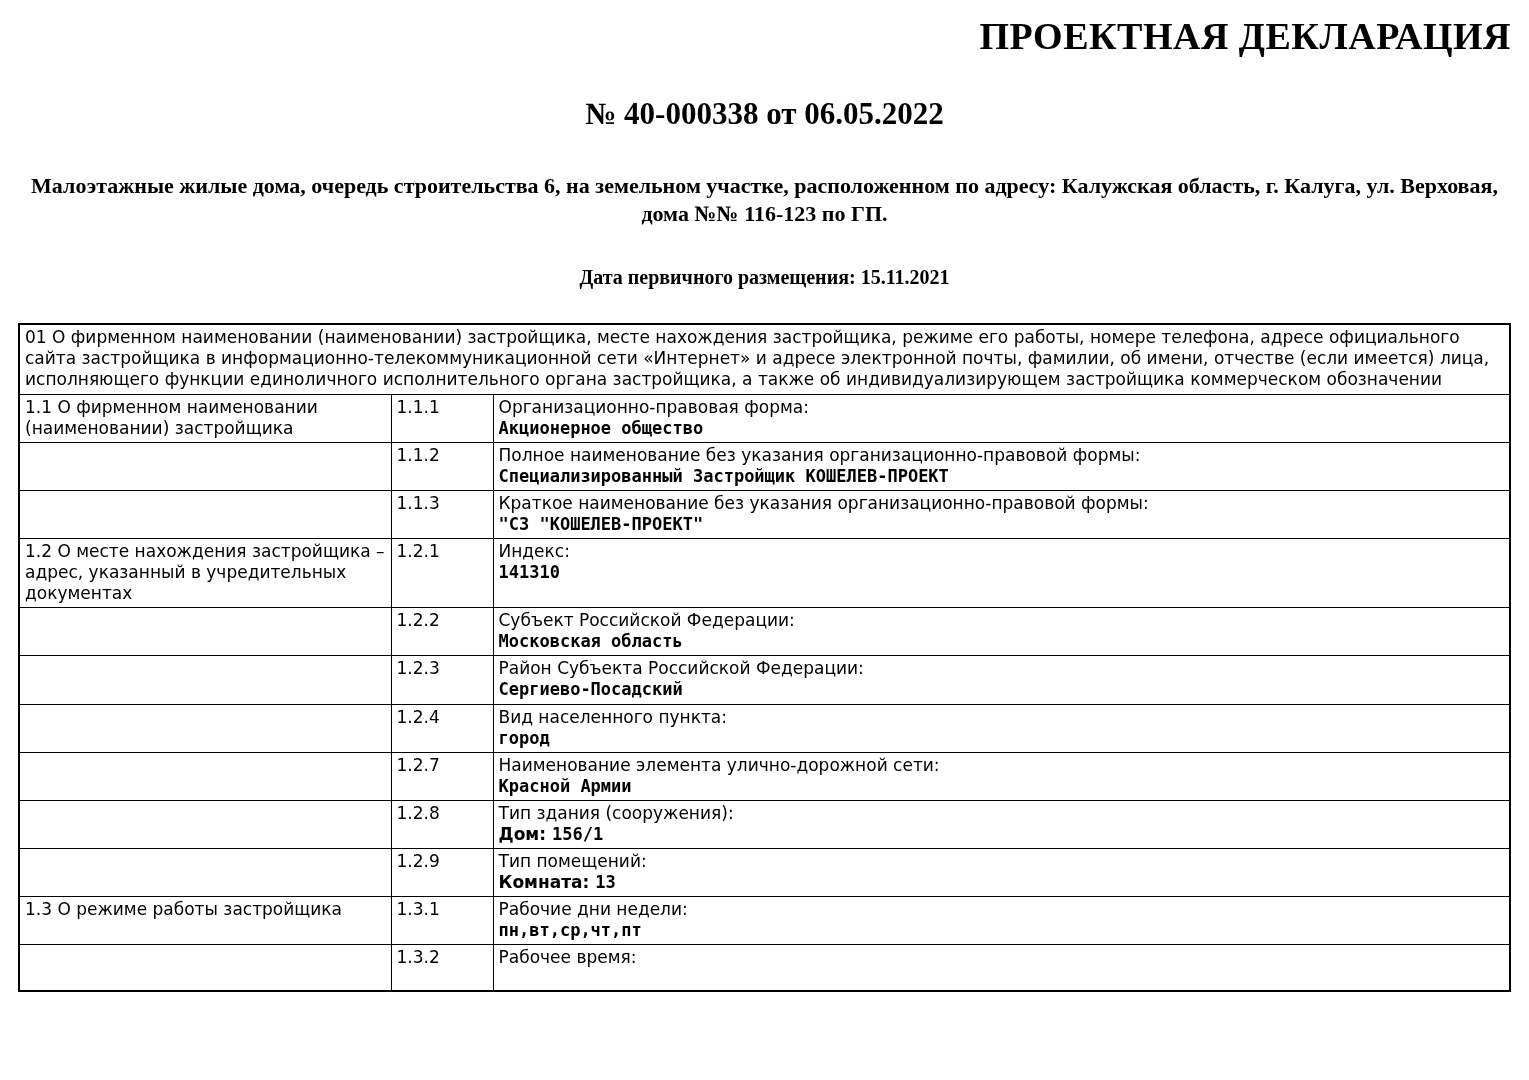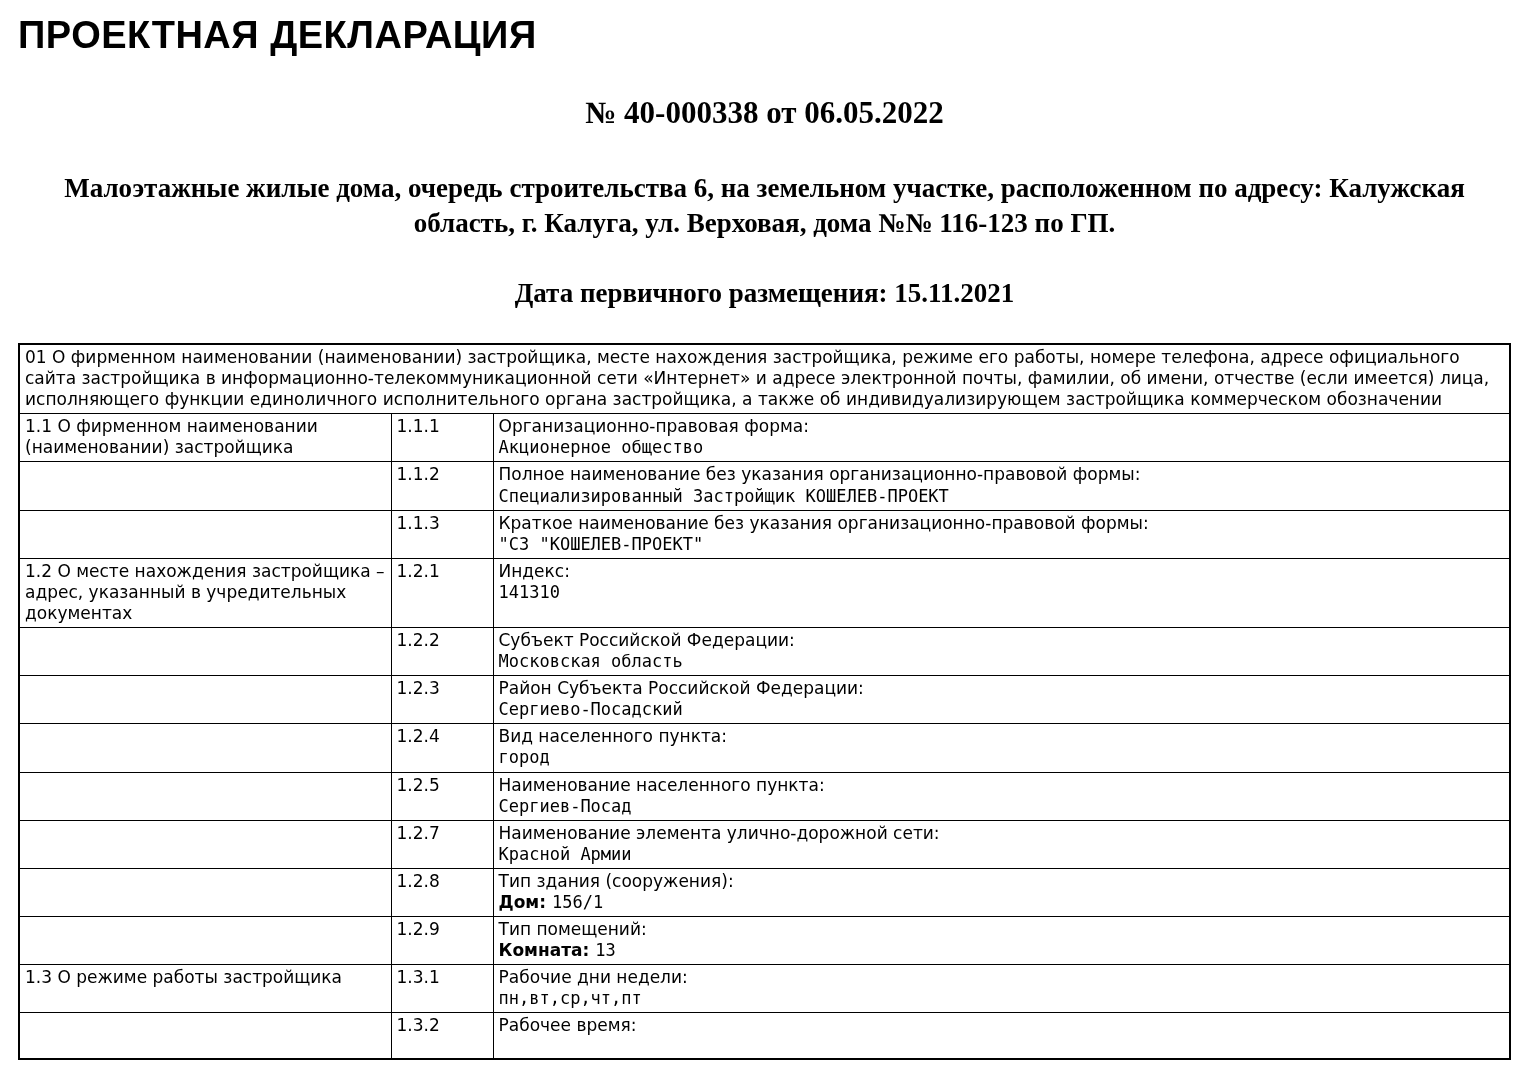--- a/index.html
+++ b/index.html
@@ -4,46 +4,46 @@
 <style>
   * { box-sizing: border-box; }
   html, body { margin: 0; padding: 0; background: #ffffff; color: #000000; }
   .page {
     width: 1529px;
     min-height: 1080px;
     padding: 10px 18px 20px 18px;
     font-family: "DejaVu Sans", sans-serif;
   }
   .doc-title {
-    font-family: Liberation Sans, sans-serif;
+    font-family: Liberation Serif, serif;
     font-weight: bold;
     font-size: 38px;
-    text-align: left;
+    text-align: right;
     margin: 4px 0 0 0;
     letter-spacing: 0.5px;
   }
   .doc-number {
     font-family: "Liberation Serif", serif;
     font-weight: bold;
     font-size: 31px;
     text-align: center;
     margin-top: 38px;
   }
   .doc-description {
     font-family: "Liberation Serif", serif;
     font-weight: bold;
-    font-size: 27px;
+    font-size: 22px;
     text-align: center;
     margin-top: 40px;
     line-height: 1.28;
   }
   .doc-date {
     font-family: "Liberation Serif", serif;
     font-weight: bold;
-    font-size: 27px;
+    font-size: 20px;
     text-align: center;
     margin-top: 38px;
   }
   table.decl {
     border-collapse: collapse;
     width: 1493px;
     margin-top: 34px;
     border: 2px solid #000;
     table-layout: fixed;
   }
@@ -62,21 +62,21 @@
     border-radius: 9px;
   }
   td.c1 { width: 372px; }
   td.c2 { width: 102px; vertical-align: middle; }
   td.c3 { }
   .field-label { font-weight: normal; }
   .value-line { }
   .value-prefix { font-weight: bold; }
   .field-value {
     font-family: "DejaVu Sans Mono", monospace;
-    font-weight: normal;
+    font-weight: bold;
   }
   tr.data-row { height: 46px; padding-left: 11px; }
 </style>
 </head>
 <body>
 
 <div class="page">
 
   <h1 class="doc-title">ПРОЕКТНАЯ ДЕКЛАРАЦИЯ</h1>
 
@@ -147,28 +147,20 @@
         <tr class="data-row">
     <td class="c1"></td>
     <td class="c2">1.2.4</td>
     <td class="c3">
       <div class="field-label">Вид населенного пункта:</div>
       <div class="value-line"><span class="value-prefix"></span><span class="field-value">город</span></div>
     </td>
   </tr>
         <tr class="data-row">
     <td class="c1"></td>
-    <td class="c2">1.2.5</td>
-    <td class="c3">
-      <div class="field-label">Наименование населенного пункта:</div>
-      <div class="value-line"><span class="value-prefix"></span><span class="field-value">Сергиев-Посад</span></div>
-    </td>
-  </tr>
-        <tr class="data-row">
-    <td class="c1"></td>
     <td class="c2">1.2.7</td>
     <td class="c3">
       <div class="field-label">Наименование элемента улично-дорожной сети:</div>
       <div class="value-line"><span class="value-prefix"></span><span class="field-value">Красной Армии</span></div>
     </td>
   </tr>
         <tr class="data-row">
     <td class="c1"></td>
     <td class="c2">1.2.8</td>
     <td class="c3">

